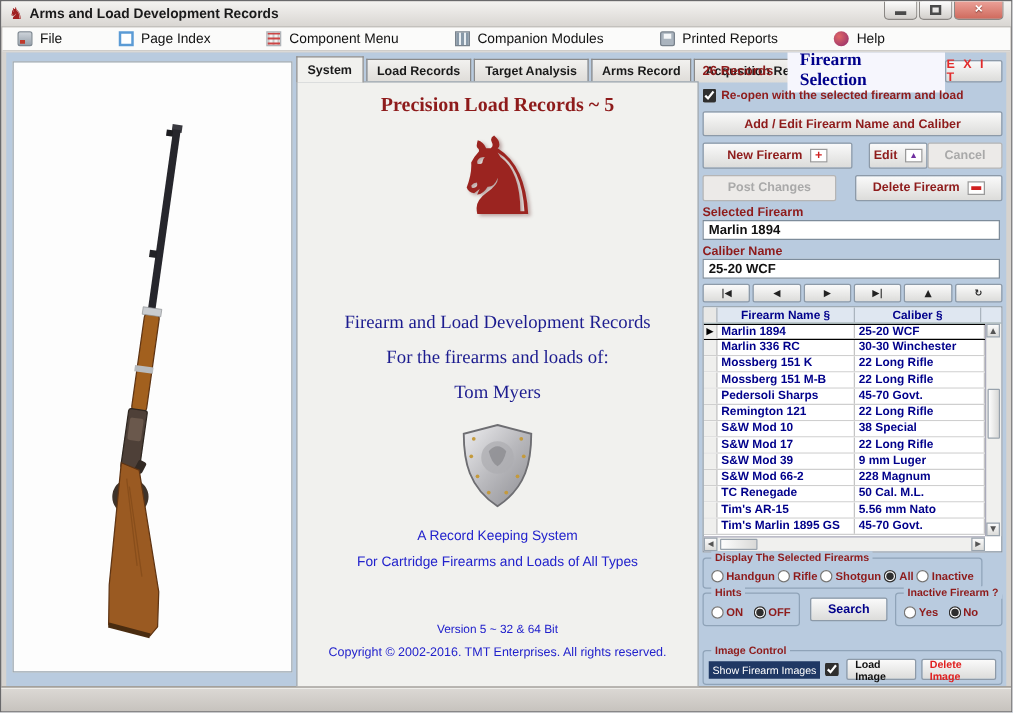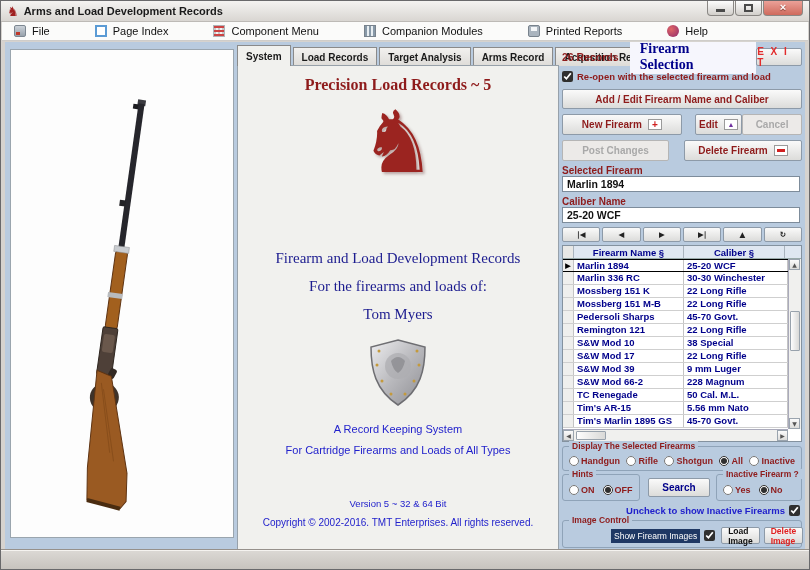--- a/index.html
+++ b/index.html
@@ -100,28 +100,28 @@
   .tc.name { width:110px; }
   .tc.cal { flex:1; }
   .vscroll { position:absolute; top:13px; right:0; bottom:12px; width:13px; background:#f0f0ee; border-left:1px solid #aab; }
   .hscroll { position:absolute; bottom:0; left:0; right:13px; height:12px; background:#f0f0ee; border-top:1px solid #aab; }
   .sb-arrow { position:absolute; width:11px; height:11px; background:linear-gradient(#fbfbfb,#dcdcda); border:1px solid #9aa4ae; font-size:6px; color:#555; text-align:center; line-height:10px; font-family:"DejaVu Sans",sans-serif; }
   .sb-thumb { position:absolute; background:linear-gradient(90deg,#fdfdfd,#d9d9d7); border:1px solid #98a2ac; border-radius:1px; }
 
   
   .groupbox { position:absolute; border:1px solid #8fa3b8; border-radius:3px; }
   .gb-label { position:absolute; top:-6px; left:6px; background:#b9cbdf; padding:0 3px; font-size:8.5px; font-weight:bold; color:#8e1b1b; white-space:nowrap; }
-  .display-group { top:400px; left:0; right:0; height:25px; }
+  .display-group { top:400px; left:0; right:16px; height:25px; }
   .radio-row { display:flex; align-items:center; height:100%; padding:4px 6px 0 6px; justify-content:space-between; }
   .radio-opt { display:flex; align-items:center; gap:2px; font-size:9px; font-weight:bold; color:#8e1b1b; white-space:nowrap; }
   .hints-group { top:428px; left:0; width:78px; height:27px; }
   .search-btn { position:absolute; top:432px; left:86px; width:62px; height:19px; font-size:10px; color:#00008b; }
   .inactive-group { top:428px; right:0; width:86px; height:27px; }
   .uncheck-row { position:absolute; top:459px; right:2px; display:flex; align-items:center; gap:4px; font-size:9.5px; font-weight:bold; color:#2020cc; }
-  .image-group { top:474px; left:0; right:0; height:28px;padding-left:44px; }
+  .image-group { top:474px; left:0; right:0; height:28px; }
   .ig-row { display:flex; align-items:center; height:100%; padding:3px 4px 0 4px; gap:4px; }
   .show-chip { background:#1f3864; color:#fff; font-size:8.5px; padding:2px 3px; white-space:nowrap; }
   .sm-btn { height:17px; font-size:8.5px; padding:0 6px; }
   .load-btn { color:#111; margin-left:2px; }
   .delete-btn { color:#e02020; }
 </style>
 </head>
 <body>
 
 <div class="window">
@@ -426,24 +426,20 @@
               <input type="radio" name="ig" style="">
               <span>Yes</span>
             </label>
           <label class="radio-opt">
               <input type="radio" name="ig" checked="" style="">
               <span>No</span>
             </label>
         </div>
       </div>
 
-      <div class="uncheck-row">
-        <span>Uncheck to show Inactive Firearms</span>
-        <input type="checkbox" checked="" style="">
-      </div>
 
       <div class="groupbox image-group">
         <span class="gb-label">Image Control</span>
         <div class="ig-row">
           <span class="show-chip">Show Firearm Images</span>
           <input type="checkbox" checked="" style="">
           <div class="btn sm-btn load-btn">Load Image</div>
           <div class="btn sm-btn delete-btn">Delete Image</div>
         </div>
       </div>

